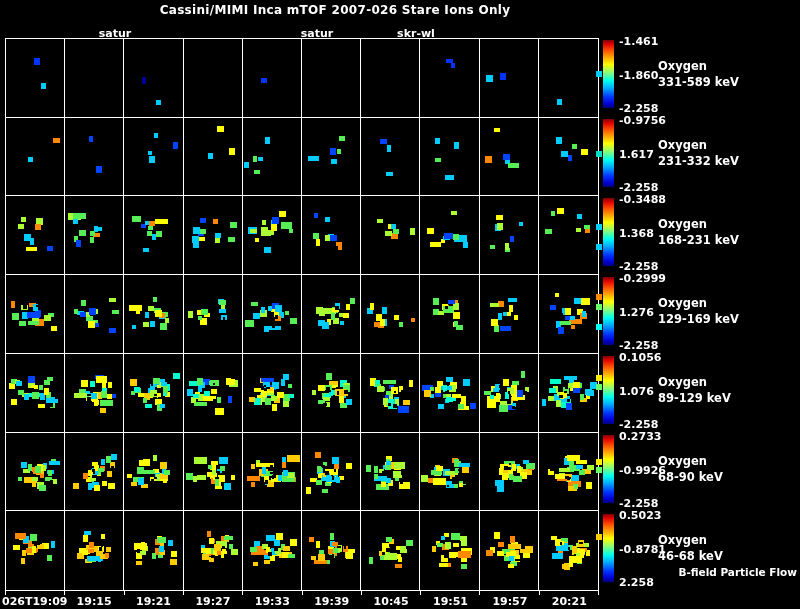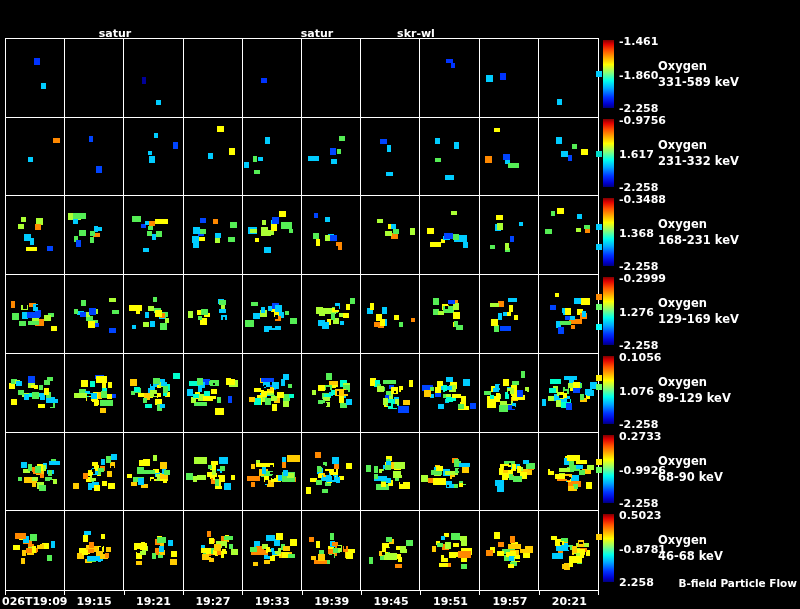--- a/index.html
+++ b/index.html
@@ -20,26 +20,27 @@
   .cell:nth-child(n+61){border-bottom:none;}
   .blk{position:absolute;}
   .cbar{position:absolute;left:603px;width:11px;
     background:linear-gradient(to bottom,#7f0000 0%,#e00000 6%,#ff5500 16%,#ffaa00 26%,#ffff00 36%,#88ff77 48%,#00ffee 60%,#00aaff 71%,#0033ff 84%,#0000d0 94%,#000080 100%);}
   .cbar-marker{position:absolute;left:596px;width:6px;height:6px;}
   .cbar-num{position:absolute;left:619px;font-size:11px;line-height:11px;white-space:nowrap;}
   .energy{position:absolute;left:658px;font-size:11.5px;line-height:16px;white-space:nowrap;}
   .timelabel{position:absolute;top:595px;font-size:11px;transform:translateX(-50%);white-space:nowrap;}
   .timelabel.first{transform:none;}
   .tick{position:absolute;top:591px;width:1px;height:4px;background:#fff;}
-  .bfield{position:absolute;top:566px;right:3px;font-size:10.5px;margin-top:11px;}
+  .bfield{position:absolute;top:566px;right:3px;font-size:10.5px;}
 </style>
 </head>
 <body>
 
 <div class="screen">
+  <div class="title">Cassini/MIMI Inca mTOF  2007-026   Stare   Ions Only</div>
 
   <div id="topEvents">
       <div class="topevent" style="left: 115px;">satur</div>
       <div class="topevent" style="left: 317px;">satur</div>
       <div class="topevent" style="left: 416px;">skr-wl</div>
     </div>
 
   <div class="plot" id="plotGrid">
       <div class="cell">
         <div class="blk" style="width: 5px; height: 6px; left: 35.3057px; top: 43.6092px; background: rgb(0, 204, 255);"></div>
@@ -1389,21 +1390,21 @@
         <div>46-68 keV</div>
       </div>
     </div>
   <div id="timeAxis">
       <div class="timelabel first" style="left: 2px;">026T19:09</div>
       <div class="timelabel" style="left: 94.1px;">19:15</div>
       <div class="timelabel" style="left: 153.5px;">19:21</div>
       <div class="timelabel" style="left: 212.9px;">19:27</div>
       <div class="timelabel" style="left: 272.3px;">19:33</div>
       <div class="timelabel" style="left: 331.7px;">19:39</div>
-      <div class="timelabel" style="left: 391.1px;">19:45</div>
+      <div class="timelabel" style="left: 391.1px;">10:45</div>
       <div class="timelabel" style="left: 450.5px;">19:51</div>
       <div class="timelabel" style="left: 509.9px;">19:57</div>
       <div class="timelabel" style="left: 569.3px;">20:21</div>
       <div class="tick" style="left: 5px;"></div>
       <div class="tick" style="left: 64.3px;"></div>
       <div class="tick" style="left: 123.6px;"></div>
       <div class="tick" style="left: 182.9px;"></div>
       <div class="tick" style="left: 242.2px;"></div>
       <div class="tick" style="left: 301.5px;"></div>
       <div class="tick" style="left: 360.8px;"></div>

